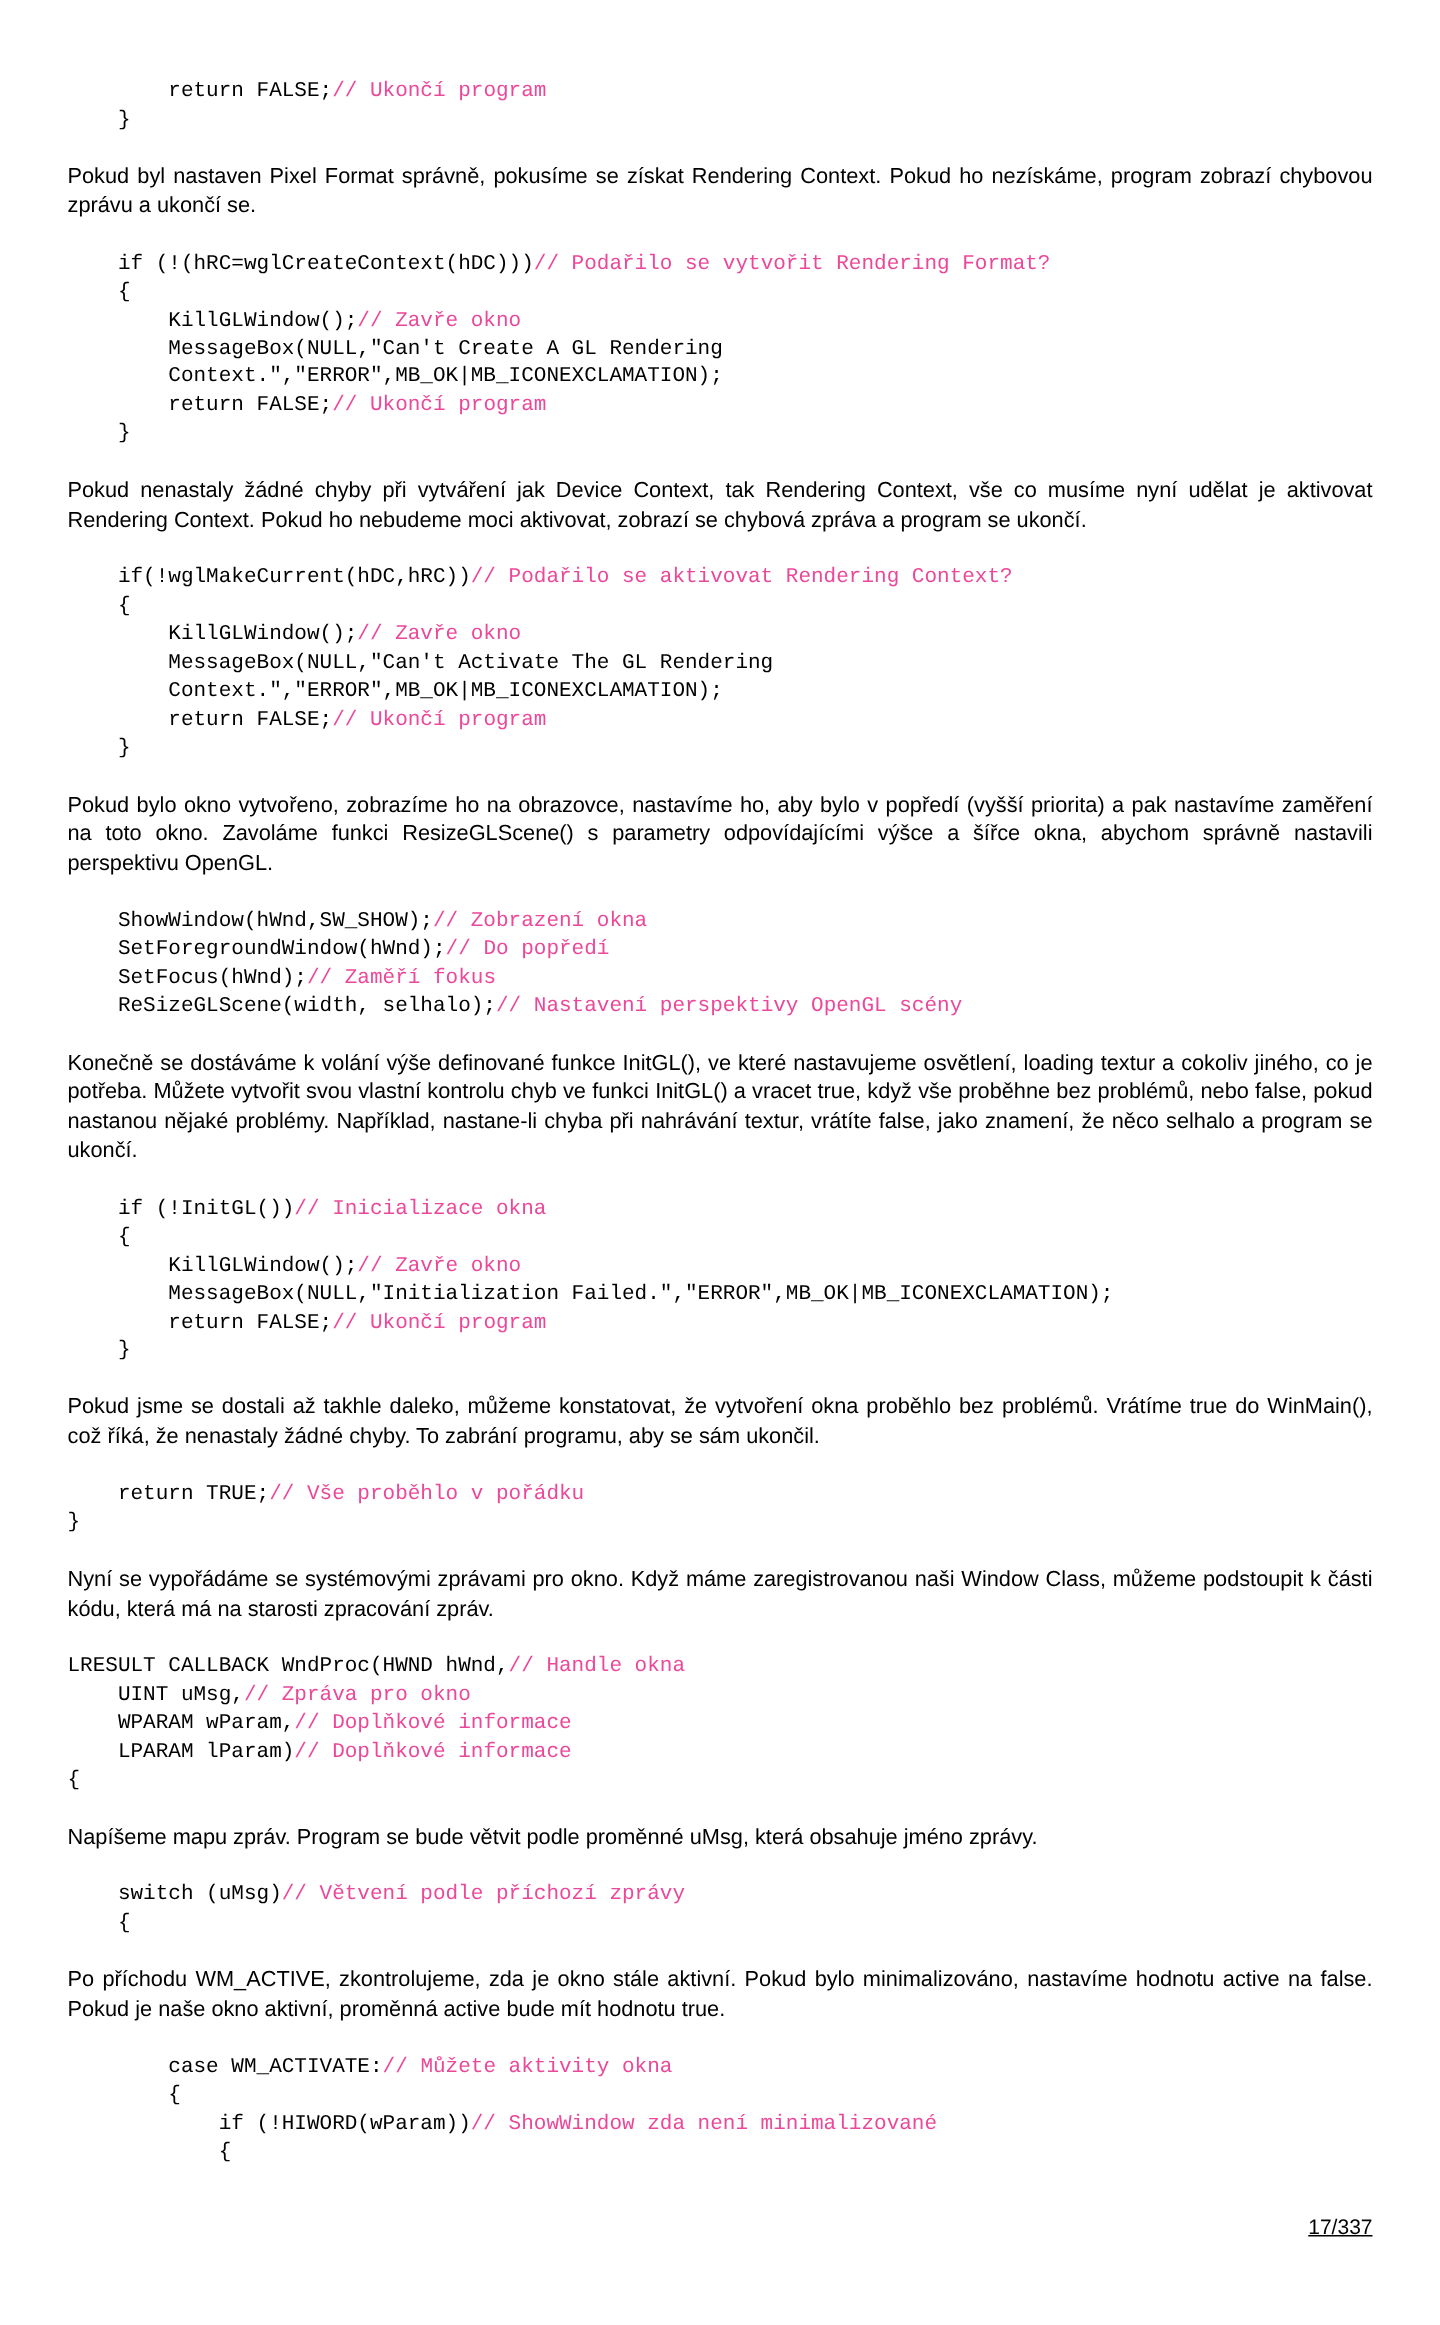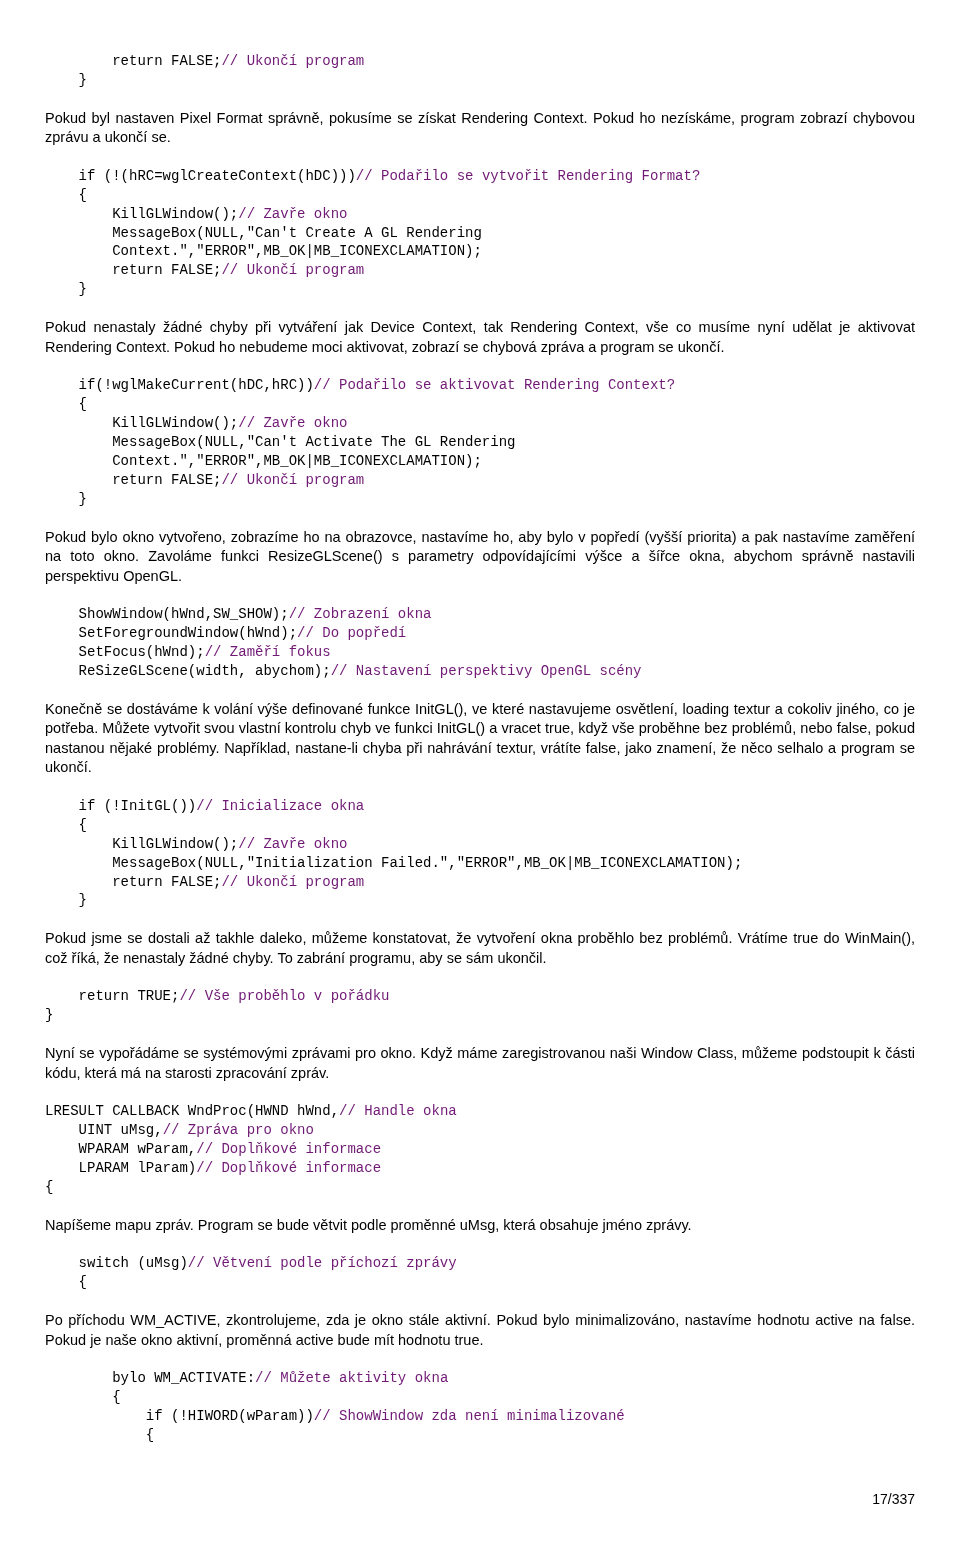--- a/index.html
+++ b/index.html
@@ -13,30 +13,31 @@
       width: 870px;
     }
     .code {
       font-family: "Courier New", Courier, monospace;
       font-size: 14px;
       white-space: pre;
       color: #000;
       display: block;
       margin: 12px 0 12px 0;
     }
-    .code .c1 { color: #701a75; }
+    .code .c1 { color: #ec4899; }
     .para {
       text-align: justify;
       margin: 19px 0;
     }
     .pagenum {
       position: relative;
       text-align: right;
       font-size: 14px;
-      margin-top: 45px;
+      margin-top: 30px;
+      text-decoration: underline;
     }
   </style>
 </head>
 <body>
 
 <span class="code"><span>        return FALSE;</span><span class="c1">// Ukončí program</span>
 <span>    }</span></span>
 
 <p class="para">Pokud byl nastaven Pixel Format správně, pokusíme se získat Rendering Context. Pokud ho nezískáme, program zobrazí chybovou zprávu a ukončí se.</p>
 
@@ -56,21 +57,21 @@
 <span>        MessageBox(NULL,"Can't Activate The GL Rendering</span>
 <span>        Context.","ERROR",MB_OK|MB_ICONEXCLAMATION);</span>
 <span>        return FALSE;</span><span class="c1">// Ukončí program</span>
 <span>    }</span></span>
 
 <p class="para">Pokud bylo okno vytvořeno, zobrazíme ho na obrazovce, nastavíme ho, aby bylo v popředí (vyšší priorita) a pak nastavíme zaměření na toto okno. Zavoláme funkci ResizeGLScene() s parametry odpovídajícími výšce a šířce okna, abychom správně nastavili perspektivu OpenGL.</p>
 
 <span class="code"><span>    ShowWindow(hWnd,SW_SHOW);</span><span class="c1">// Zobrazení okna</span>
 <span>    SetForegroundWindow(hWnd);</span><span class="c1">// Do popředí</span>
 <span>    SetFocus(hWnd);</span><span class="c1">// Zaměří fokus</span>
-<span>    ReSizeGLScene(width, abychom);</span><span class="c1">// Nastavení perspektivy OpenGL scény</span></span>
+<span>    ReSizeGLScene(width, selhalo);</span><span class="c1">// Nastavení perspektivy OpenGL scény</span></span>
 
 <p class="para">Konečně se dostáváme k volání výše definované funkce InitGL(), ve které nastavujeme osvětlení, loading textur a cokoliv jiného, co je potřeba. Můžete vytvořit svou vlastní kontrolu chyb ve funkci InitGL() a vracet true, když vše proběhne bez problémů, nebo false, pokud nastanou nějaké problémy. Například, nastane-li chyba při nahrávání textur, vrátíte false, jako znamení, že něco selhalo a program se ukončí.</p>
 
 <span class="code"><span>    if (!InitGL())</span><span class="c1">// Inicializace okna</span>
 <span>    {</span>
 <span>        KillGLWindow();</span><span class="c1">// Zavře okno</span>
 <span>        MessageBox(NULL,"Initialization Failed.","ERROR",MB_OK|MB_ICONEXCLAMATION);</span>
 <span>        return FALSE;</span><span class="c1">// Ukončí program</span>
 <span>    }</span></span>
 
@@ -87,18 +88,18 @@
 <span>    LPARAM lParam)</span><span class="c1">// Doplňkové informace</span>
 <span>{</span></span>
 
 <p class="para">Napíšeme mapu zpráv. Program se bude větvit podle proměnné uMsg, která obsahuje jméno zprávy.</p>
 
 <span class="code"><span>    switch (uMsg)</span><span class="c1">// Větvení podle příchozí zprávy</span>
 <span>    {</span></span>
 
 <p class="para">Po příchodu WM_ACTIVE, zkontrolujeme, zda je okno stále aktivní. Pokud bylo minimalizováno, nastavíme hodnotu active na false. Pokud je naše okno aktivní, proměnná active bude mít hodnotu true.</p>
 
-<span class="code"><span>        bylo WM_ACTIVATE:</span><span class="c1">// Můžete aktivity okna</span>
+<span class="code"><span>        case WM_ACTIVATE:</span><span class="c1">// Můžete aktivity okna</span>
 <span>        {</span>
 <span>            if (!HIWORD(wParam))</span><span class="c1">// ShowWindow zda není minimalizované</span>
 <span>            {</span></span>
 
 <div class="pagenum">17/337</div>
 
 </body></html>

